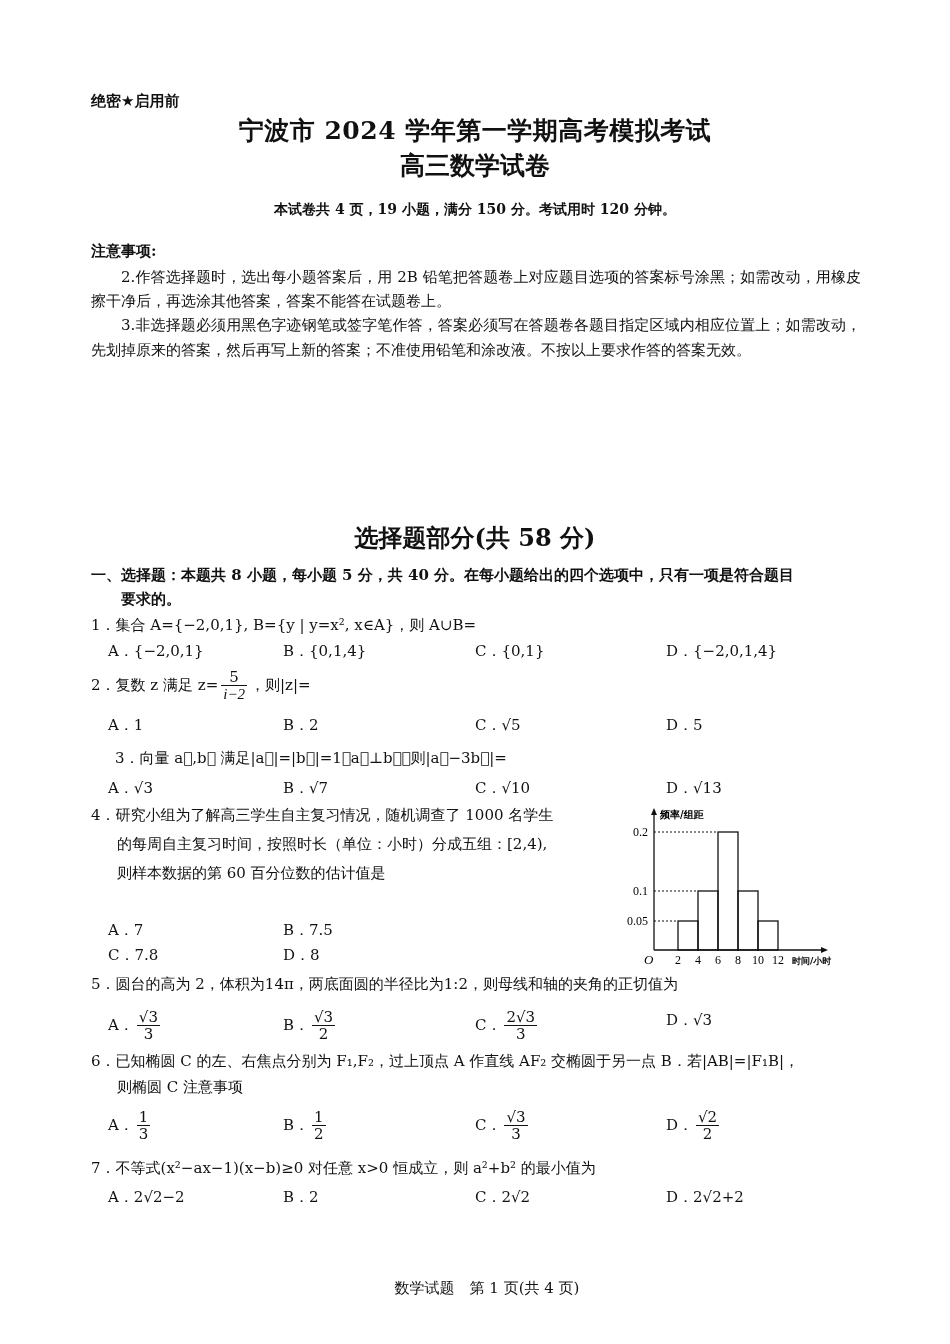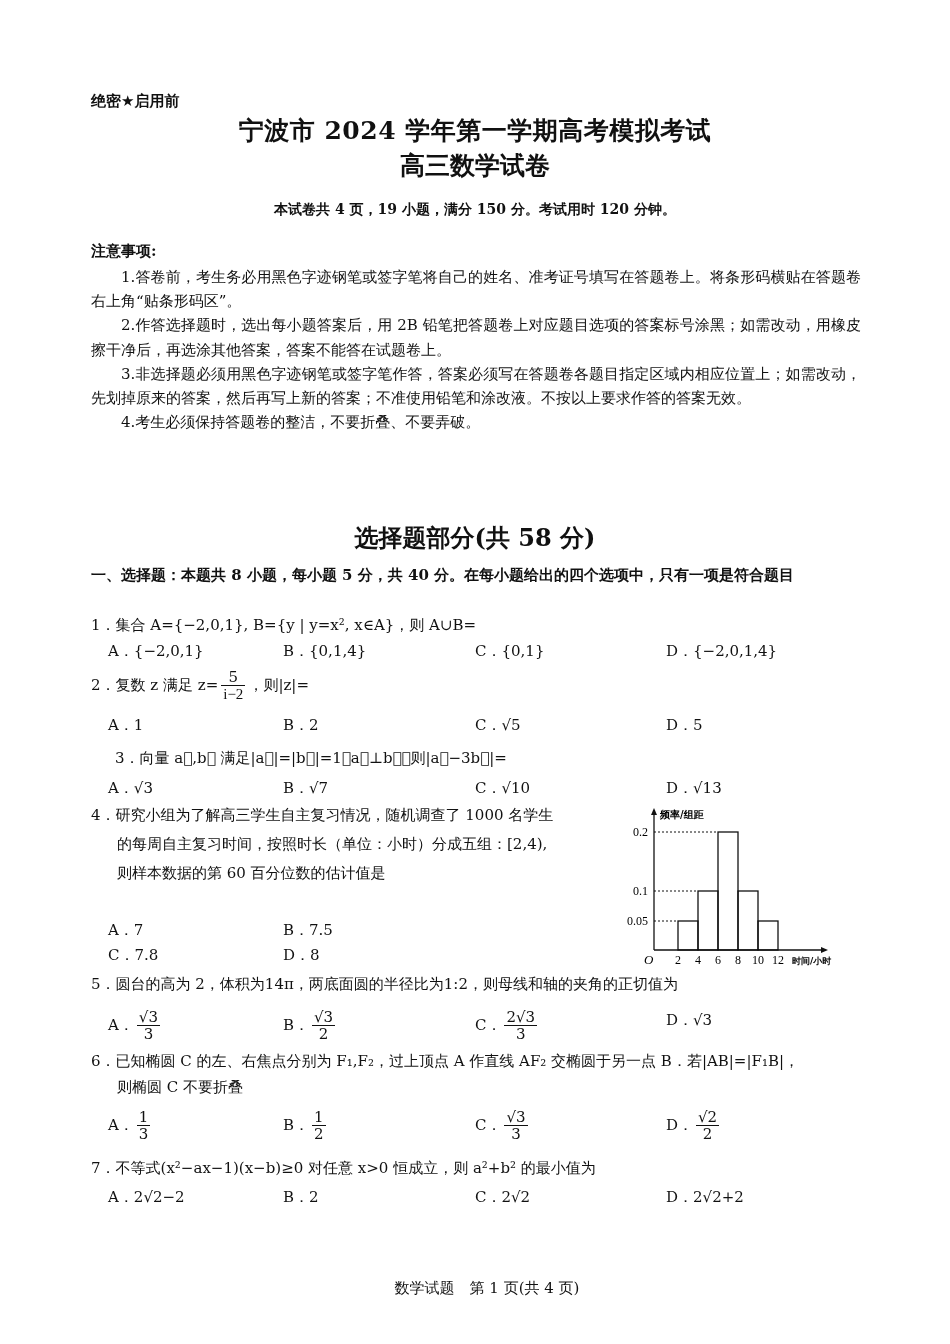--- a/index.html
+++ b/index.html
@@ -17,50 +17,49 @@
   .notice { left: 91px; width: 770px; top: 265px; font-size: 15px; line-height: 24.2px; }
   .notice p { margin: 0; text-indent: 2em; text-align: justify; }
   .sec-title { left: 0; width: 950px; top: 522px; text-align: center; font-size: 24px; font-weight: bold; }
   .part { left: 91px; width: 770px; top: 563px; font-size: 15px; font-weight: bold; line-height: 24px; }
   .part .l2 { padding-left: 30px; }
   .q { left: 91px; width: 780px; font-size: 15px; line-height: 22px; }
   .q .stem { white-space: nowrap; }
   .opts { left: 108px; width: 760px; font-size: 15px; height: 24px; }
   .opt { position: absolute; top: 0; white-space: nowrap; }
   .o0 { left: 0; } .o1 { left: 175px; } .o2 { left: 367px; } .o3 { left: 558px; }
-  .m { font-family: "Liberation Serif", "DejaVu Serif", serif; }
+  .m { font-style: italic; font-family: "Liberation Serif", "DejaVu Serif", serif; }
   .frac { display: inline-block; vertical-align: middle; text-align: center; line-height: 16px; margin: 0 3px; }
   .frac .n { display: block; border-bottom: 1px solid #111; padding: 0 2px; }
   .frac .d { display: block; padding: 0 2px; }
   .q4 { left: 91px; width: 510px; font-size: 15px; line-height: 29px; }
   .q4 .ind { padding-left: 26px; }
   .footer { left: 12px; width: 950px; top: 1279px; text-align: center; font-size: 15px; }
   .chart { left: 618px; top: 808px; }
 </style>
 </head>
 <body>
 
 <div>
 
   <div class="abs secret">绝密★启用前</div>
   <div class="abs title1">宁波市 2024 学年第一学期高考模拟考试</div>
   <div class="abs title2">高三数学试卷</div>
   <div class="abs info">本试卷共 4 页，19 小题，满分 150 分。考试用时 120 分钟。</div>
 
   <div class="abs notice-h">注意事项:</div>
   <div class="abs notice">
-    <p>1.答卷前，考生务必用黑色字迹钢笔或签字笔将自己的姓名、准考证号填写在答题卷上。将条形码横贴在答题卷右上角“贴条形码区”。</p>
     <p>2.作答选择题时，选出每小题答案后，用 2B 铅笔把答题卷上对应题目选项的答案标号涂黑；如需改动，用橡皮擦干净后，再选涂其他答案，答案不能答在试题卷上。</p>
     <p>3.非选择题必须用黑色字迹钢笔或签字笔作答，答案必须写在答题卷各题目指定区域内相应位置上；如需改动，先划掉原来的答案，然后再写上新的答案；不准使用铅笔和涂改液。不按以上要求作答的答案无效。</p>
-    <p>4.考生必须保持答题卷的整洁，不要折叠、不要弄破。</p>
   </div>
 
   <div class="abs sec-title">选择题部分(共 58 分)</div>
   <div class="abs part">
     <div>一、选择题：本题共 8 小题，每小题 5 分，共 40 分。在每小题给出的四个选项中，只有一项是符合题目</div>
+    <div class="l2">要求的。</div>
   </div>
 
   <div class="abs q" style="top:614px;">
     <span>1．</span><span class="stem">集合 A={−2,0,1}, B={y | y=x², x∈A}，则 A∪B=</span>
   </div>
   <div class="abs opts" style="top:642px;">
     <span class="opt o0">A．{−2,0,1}</span>
     <span class="opt o1">B．{0,1,4}</span>
     <span class="opt o2">C．{0,1}</span>
     <span class="opt o3">D．{−2,0,1,4}</span>
@@ -138,21 +137,21 @@
   </div>
   <div class="abs opts" style="top:1001px; height:44px;">
     <span class="opt o0" style="top:8px;"><span>A．</span><span class="frac"><span class="n">√3</span><span class="d">3</span></span></span>
     <span class="opt o1" style="top:8px;"><span>B．</span><span class="frac"><span class="n">√3</span><span class="d">2</span></span></span>
     <span class="opt o2" style="top:8px;"><span>C．</span><span class="frac"><span class="n">2√3</span><span class="d">3</span></span></span>
     <span class="opt o3" style="top:10px;"><span>D．</span><span>√3</span></span>
   </div>
 
   <div class="abs q" style="top:1050px;">
     <div><span>6．</span><span class="stem">已知椭圆 C 的左、右焦点分别为 F₁,F₂，过上顶点 A 作直线 AF₂ 交椭圆于另一点 B．若|AB|=|F₁B|，</span></div>
-    <div style="padding-left:26px; margin-top:4px;">则椭圆 C 不要折叠</div>
+    <div style="padding-left:26px; margin-top:4px;">则椭圆 C 注意事项</div>
   </div>
   <div class="abs opts" style="top:1103px; height:44px;">
     <span class="opt o0" style="top:6px;"><span>A．</span><span class="frac"><span class="n">1</span><span class="d">3</span></span></span>
     <span class="opt o1" style="top:6px;"><span>B．</span><span class="frac"><span class="n">1</span><span class="d">2</span></span></span>
     <span class="opt o2" style="top:6px;"><span>C．</span><span class="frac"><span class="n">√3</span><span class="d">3</span></span></span>
     <span class="opt o3" style="top:6px;"><span>D．</span><span class="frac"><span class="n">√2</span><span class="d">2</span></span></span>
   </div>
 
   <div class="abs q" style="top:1157px;">
     <span>7．</span><span class="stem">不等式(x²−ax−1)(x−b)≥0 对任意 x&gt;0 恒成立，则 a²+b² 的最小值为</span>

